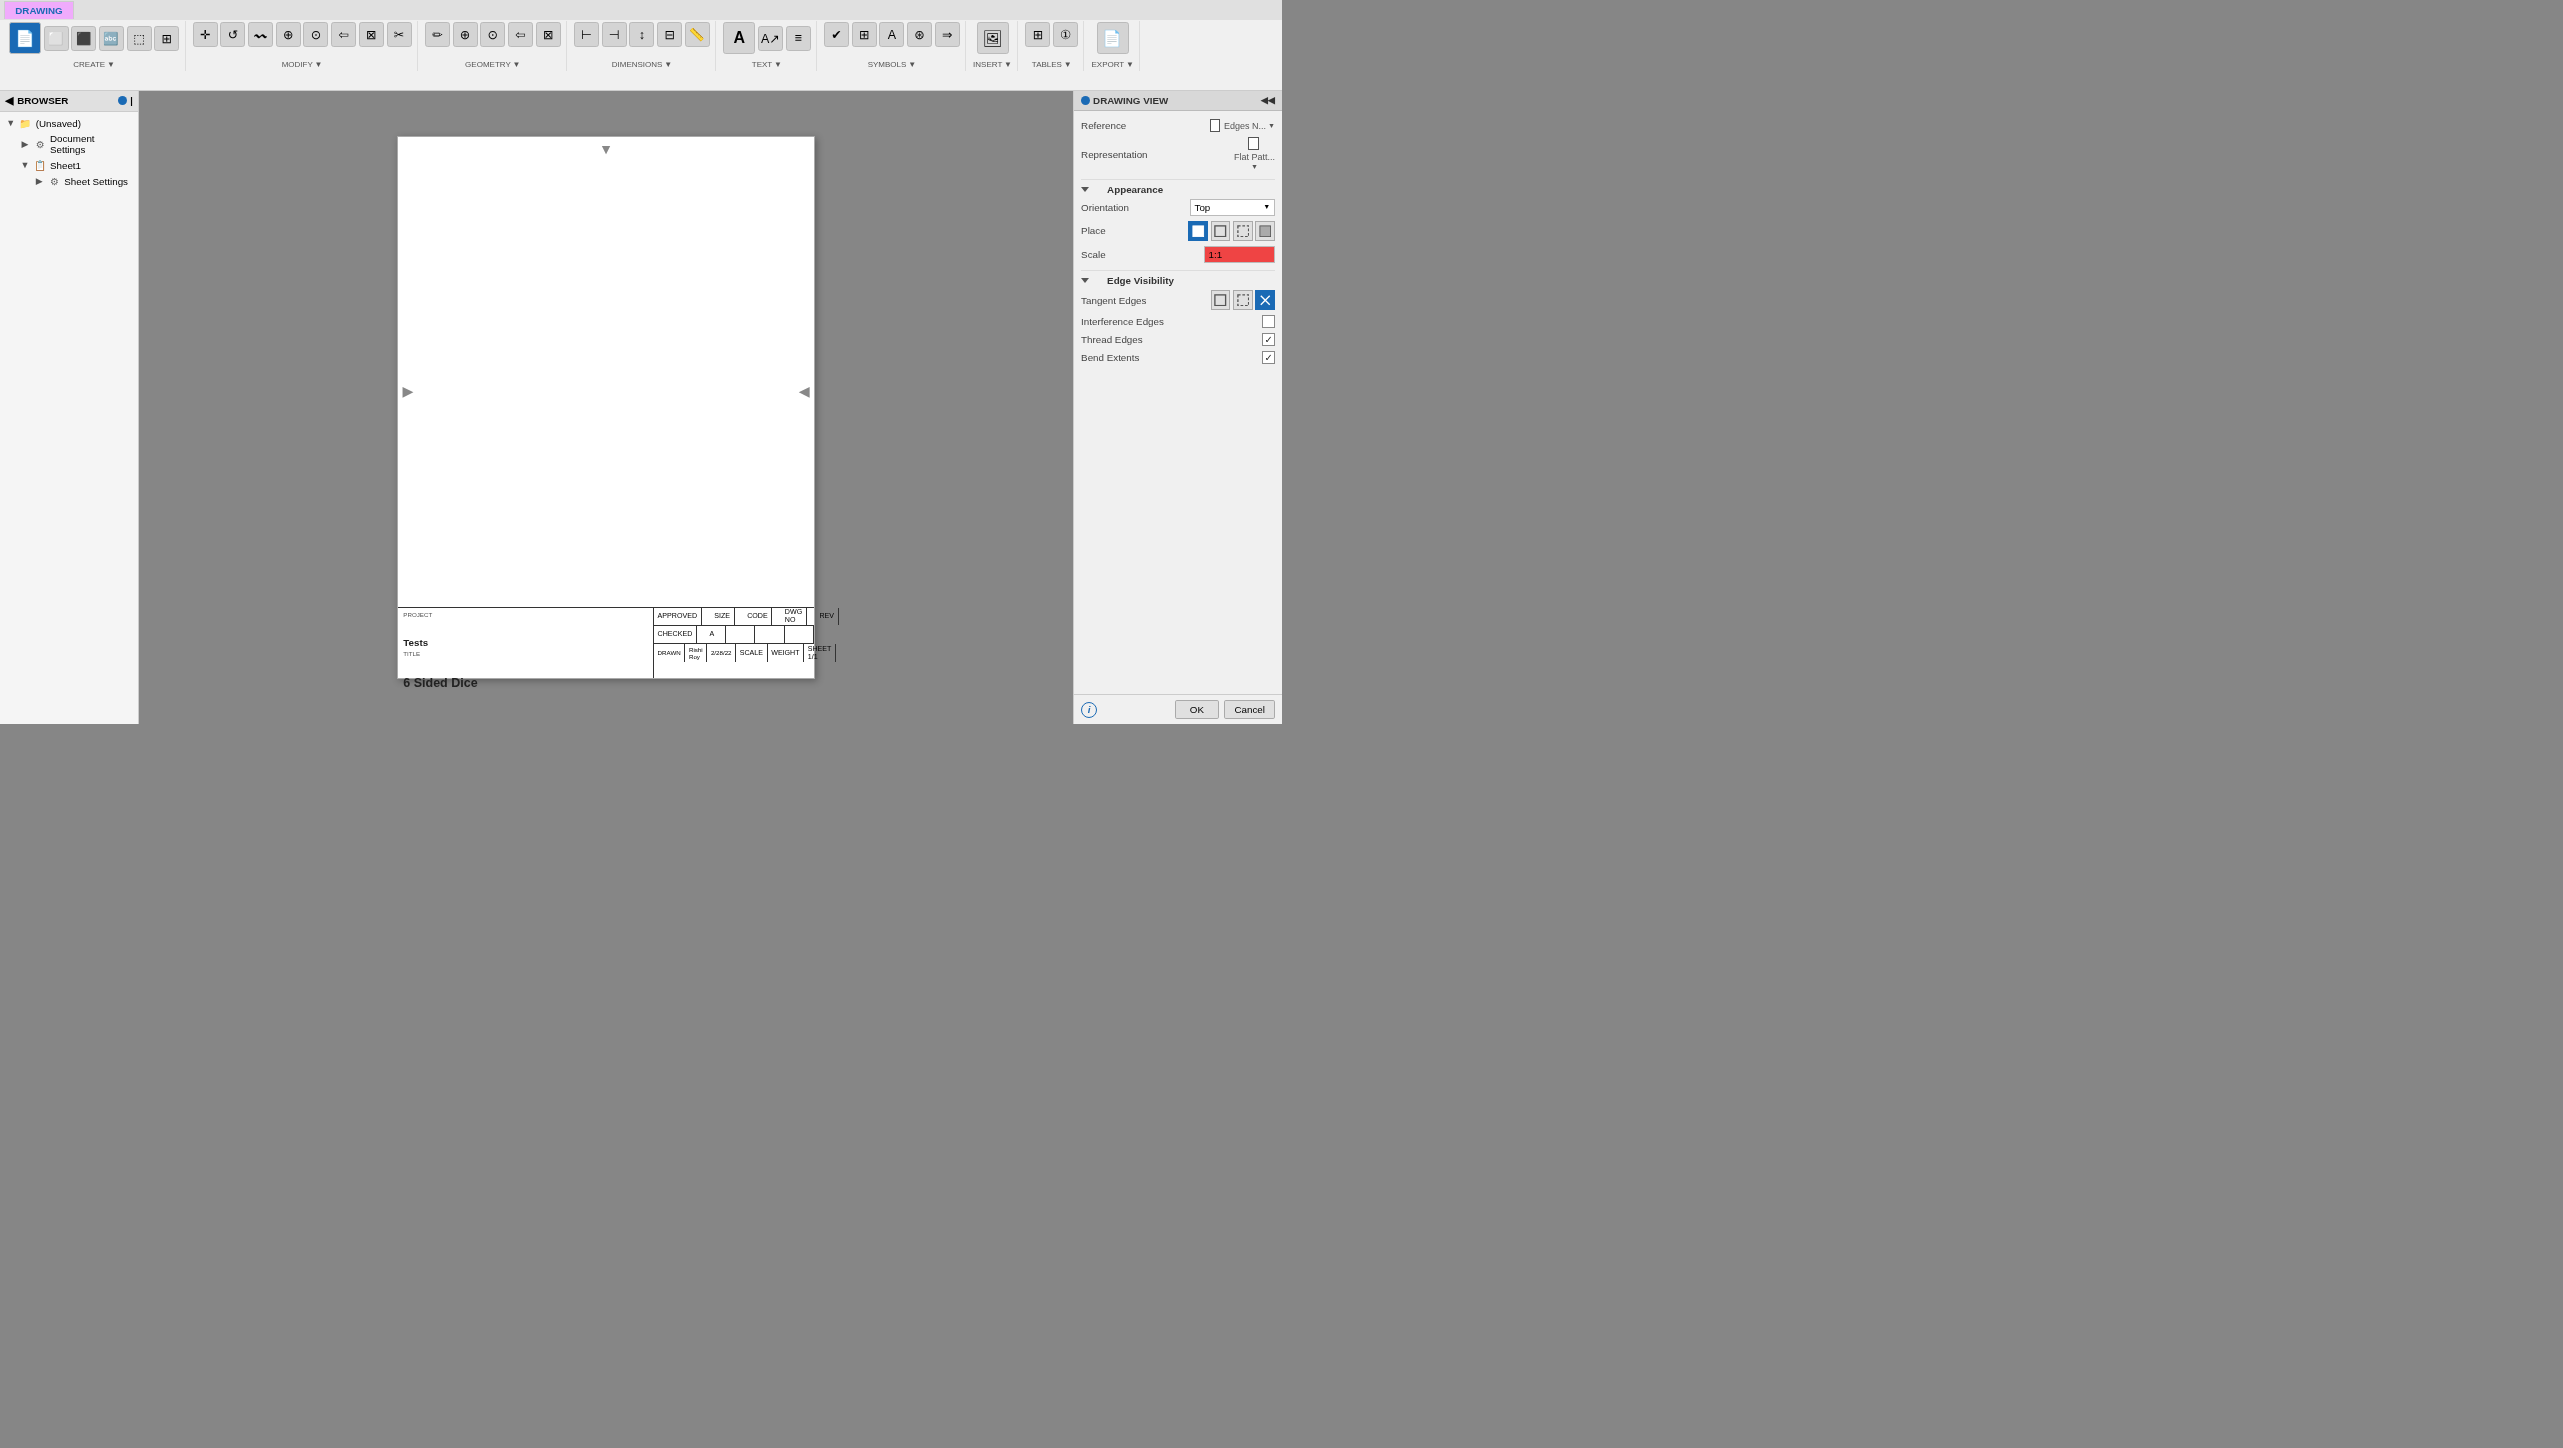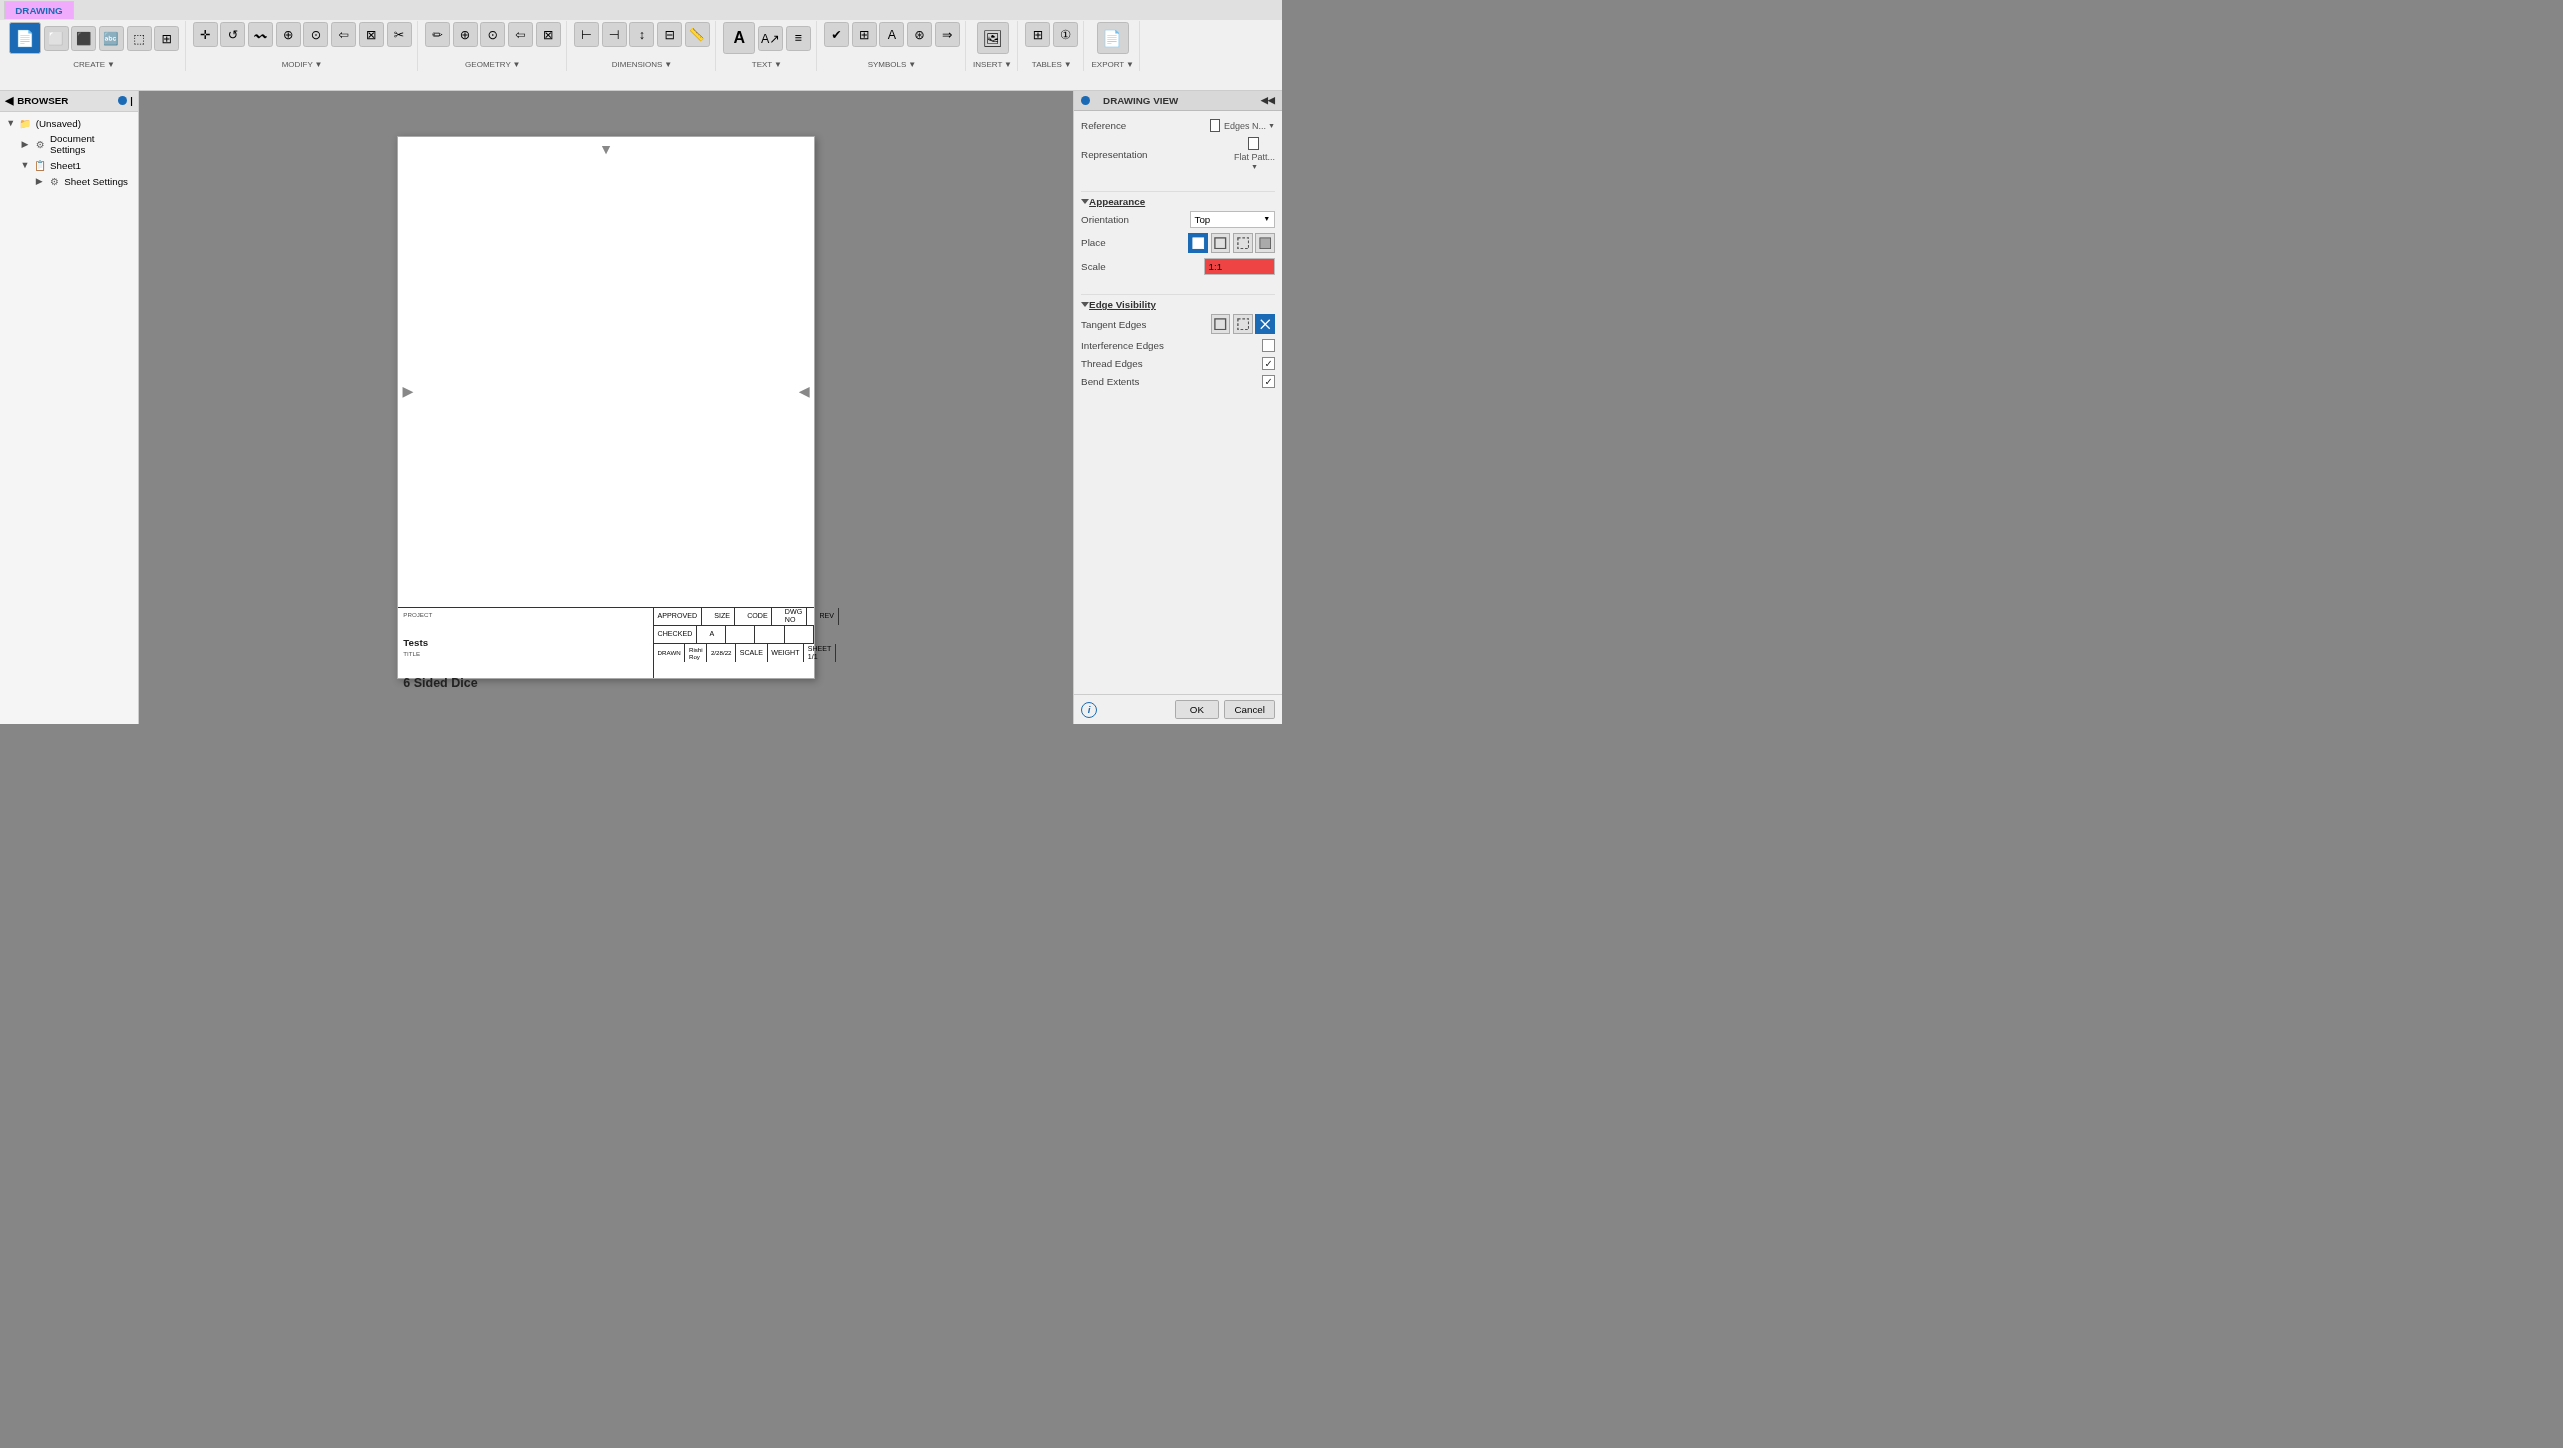--- a/index.html
+++ b/index.html
@@ -317,21 +317,21 @@
       font-weight: bold;
       border-bottom: 0.9px solid #bbb;
       display: flex;
       align-items: center;
       justify-content: space-between;
       color: #333;
     }
     #right-panel-header-left {
       display: flex;
       align-items: center;
-      gap: 13px;
+      gap: 3px;
     }
     .panel-dot {
       width: 9px;
       height: 9px;
       background: #1a6ab5;
       border-radius: 50%;
     }
     .panel-content {
       padding: 5.3px 7.1px;
       flex: 1;
@@ -361,28 +361,27 @@
       padding: 1.8px 3.6px;
       font-size: 9.8px;
       width: 80px;
       display: flex;
       align-items: center;
       justify-content: space-between;
     }
     .section-header {
       display: flex;
       align-items: center;
-      gap: 0;
+      gap: 18px;
       padding: 3.6px 0 1.8px 0;
       font-size: 9.8px;
       font-weight: bold;
       color: #333;
       border-top: 0.9px solid #ddd;
-      margin-top: 17px;
-      text-decoration: underline;
+      margin-top: 5px;
     }
     .section-header:first-child { border-top: none; margin-top: 0; }
     .triangle-down {
       width: 0; height: 0;
       border-left: 4.4px solid transparent;
       border-right: 4.4px solid transparent;
       border-top: 5.3px solid #555;
       display: inline-block;
     }
     

